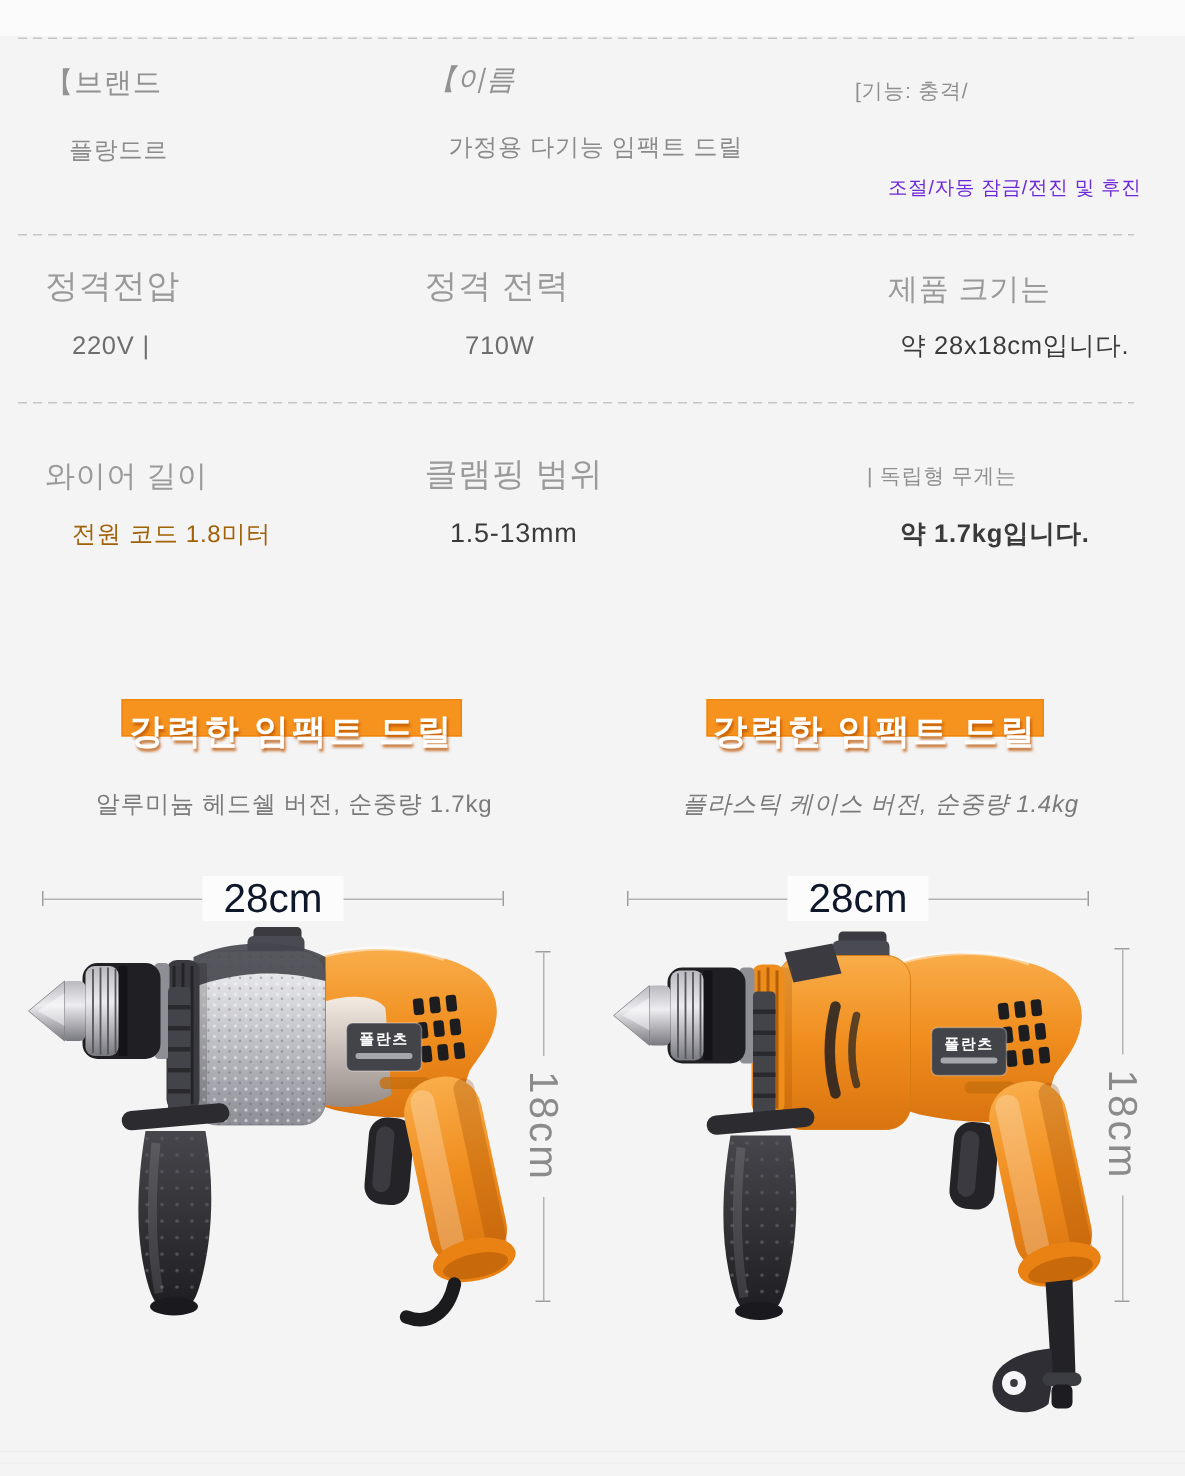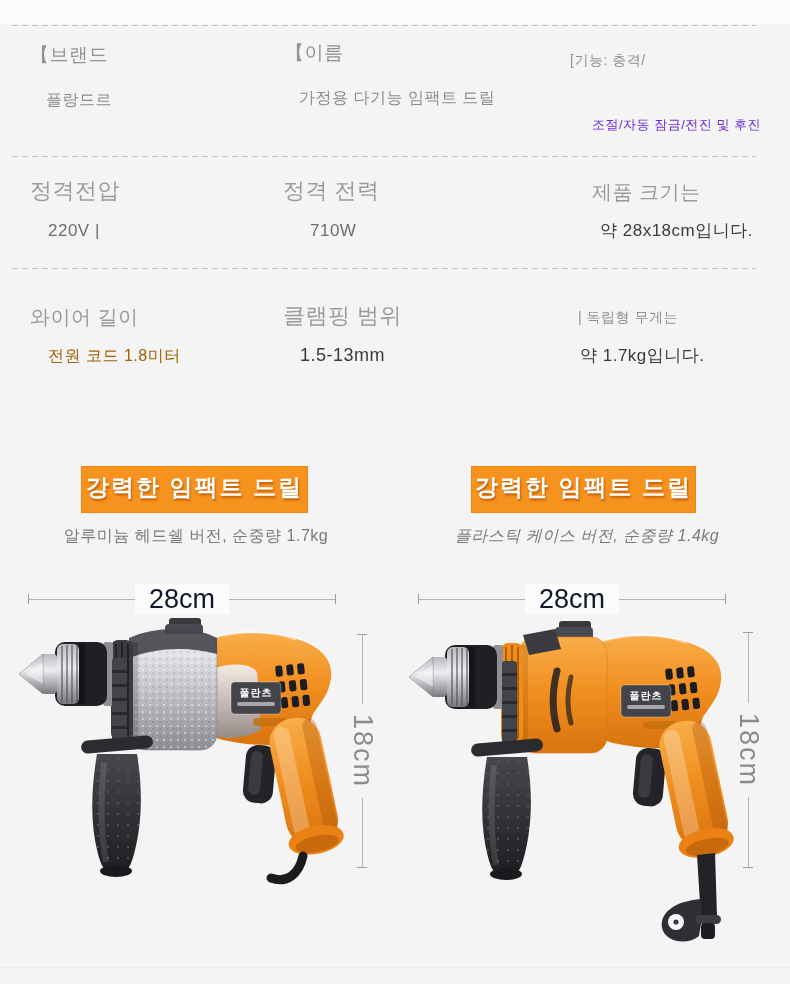--- a/index.html
+++ b/index.html
@@ -8,21 +8,21 @@
   .top-strip{position:absolute;left:0;top:0;width:790px;height:24px;background:#fbfbfc;}
   .dash{position:absolute;left:12px;width:744px;height:1px;
         background:repeating-linear-gradient(90deg,#c6c6c6 0 6px,transparent 6px 10px);}
   .t{position:absolute;white-space:nowrap;letter-spacing:.5px;}
   .lbl-sm{font-size:14px;color:#8f8f8f;}
   .lbl-md{font-size:19px;color:#929292;}
   .lbl-lg{font-size:22px;color:#9a9a9a;}
   .val{font-size:17px;color:#6e6e6e;}
   .val-sm{font-size:16px;color:#8b8b8b;}
   .val-dark{font-size:17px;color:#3a3a3a;}
-  .banner{position:absolute;top:466px;height:47px;background:#f6921e;color:#ffffff;
+  .banner{position:absolute;top:466px;height:25px;background:#f6921e;color:#ffffff;
           font-weight:bold;font-size:23px;line-height:41px;text-align:center;letter-spacing:2px;
           text-shadow:1px 2px 2px rgba(186,84,0,.85);border:1px solid #ef870f;box-sizing:border-box;}
   .subtitle{position:absolute;top:526px;font-size:16px;color:#7a7a7a;text-align:center;letter-spacing:.5px;}
   .dim-h{position:absolute;display:flex;align-items:center;height:30px;}
   .tick-v{width:1px;height:10px;background:#9d9d9d;}
   .dline{flex:1;height:1px;background:#b3b3b3;}
   .dlabel{font-size:27px;color:#0f172a;background:#fcfcfd;padding:0 14px;line-height:30px;}
   .dim-v{position:absolute;display:flex;flex-direction:column;align-items:center;width:32px;}
   .tick-h{height:1px;width:10px;background:#9d9d9d;}
   .vline{flex:1;width:1px;background:#b3b3b3;}
@@ -34,38 +34,38 @@
 <body>
 
 <div class="page">
   <div class="top-strip"></div>
   <div class="dash" style="top:25px"></div>
   <div class="dash" style="top:156px"></div>
   <div class="dash" style="top:268px"></div>
 
   <div class="t lbl-md" style="left:30px;top:42px;">【브랜드</div>
   <div class="t val-sm" style="left:46px;top:90px;">플랑드르</div>
-  <div class="t lbl-md" style="left:285px;top:40px;">【이름</div>
+  <div class="t lbl-md" style="left:285px;top:40px;font-style:italic;">【이름</div>
   <div class="t val-sm" style="left:299px;top:88px;">가정용 다기능 임팩트 드릴</div>
   <div class="t lbl-sm" style="left:570px;top:52px;">[기능: 충격/</div>
   <div class="t" style="left:592px;top:116px;font-size:13px;color:#6d28d9;">조절/자동 잠금/전진 및 후진</div>
 
   <div class="t lbl-lg" style="left:30px;top:176px;">정격전압</div>
   <div class="t val" style="left:48px;top:221px;">220V |</div>
   <div class="t lbl-lg" style="left:283px;top:176px;">정격 전력</div>
   <div class="t val" style="left:310px;top:221px;">710W</div>
   <div class="t lbl-lg" style="left:592px;top:179px;font-size:20px;">제품 크기는</div>
   <div class="t val-dark" style="left:600px;top:219px;">약 28x18cm입니다.</div>
 
   <div class="t lbl-lg" style="left:30px;top:304px;font-size:20px;">와이어 길이</div>
   <div class="t" style="left:48px;top:346px;font-size:16px;color:#a16207;">전원 코드 1.8미터</div>
   <div class="t lbl-lg" style="left:283px;top:301px;">클램핑 범위</div>
   <div class="t val-dark" style="left:300px;top:345px;font-size:18px;">1.5-13mm</div>
   <div class="t lbl-sm" style="left:578px;top:309px;">| 독립형 무게는</div>
-  <div class="t val-dark" style="left:580px;top:344px;font-weight:400;">약 1.7kg입니다.</div>
+  <div class="t val-dark" style="left:600px;top:344px;font-weight:700;">약 1.7kg입니다.</div>
 
   <div class="banner" style="left:81px;width:227px;">강력한 임팩트 드릴</div>
   <div class="banner" style="left:471px;width:225px;">강력한 임팩트 드릴</div>
   <div class="subtitle" style="left:0;width:392px;">알루미늄 헤드쉘 버전, 순중량 1.7kg</div>
   <div class="subtitle" style="left:398px;width:378px;font-style:italic;">플라스틱 케이스 버전, 순중량 1.4kg</div>
 
   <div class="dim-h" style="left:28px;top:584px;width:308px;">
     <span class="tick-v"></span>
     <span class="dline"></span>
     <span class="dlabel">28cm</span>

